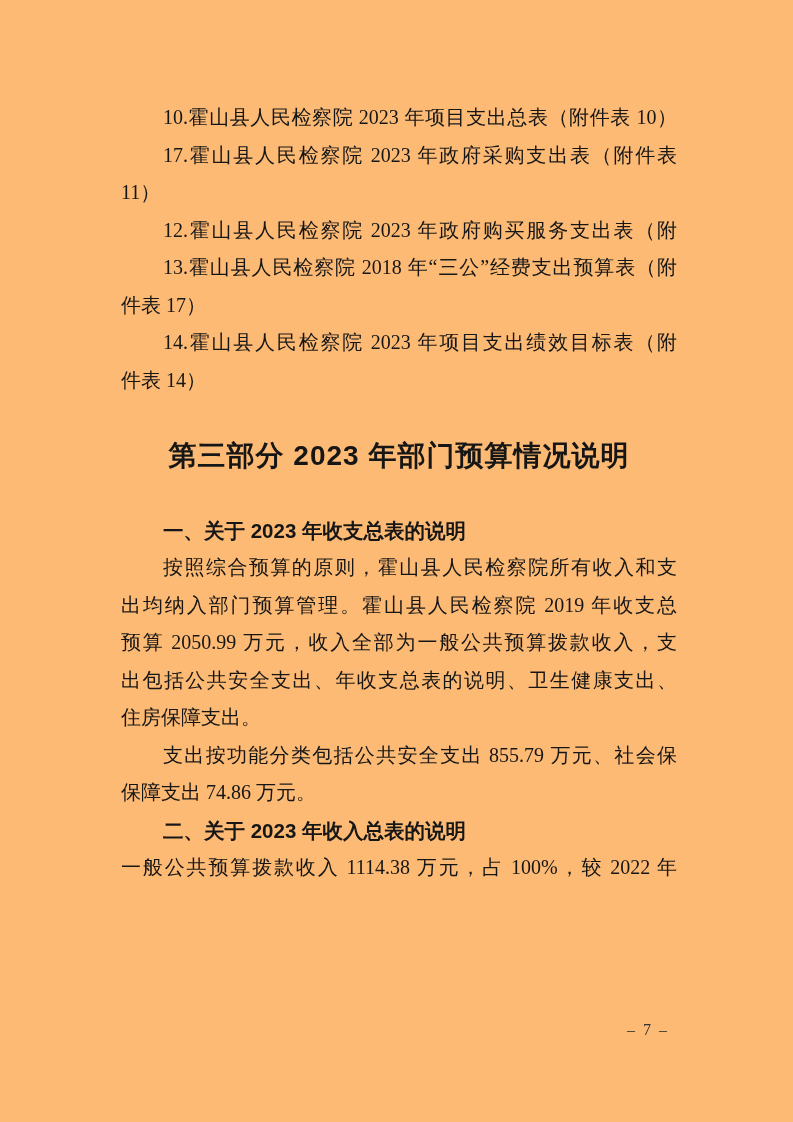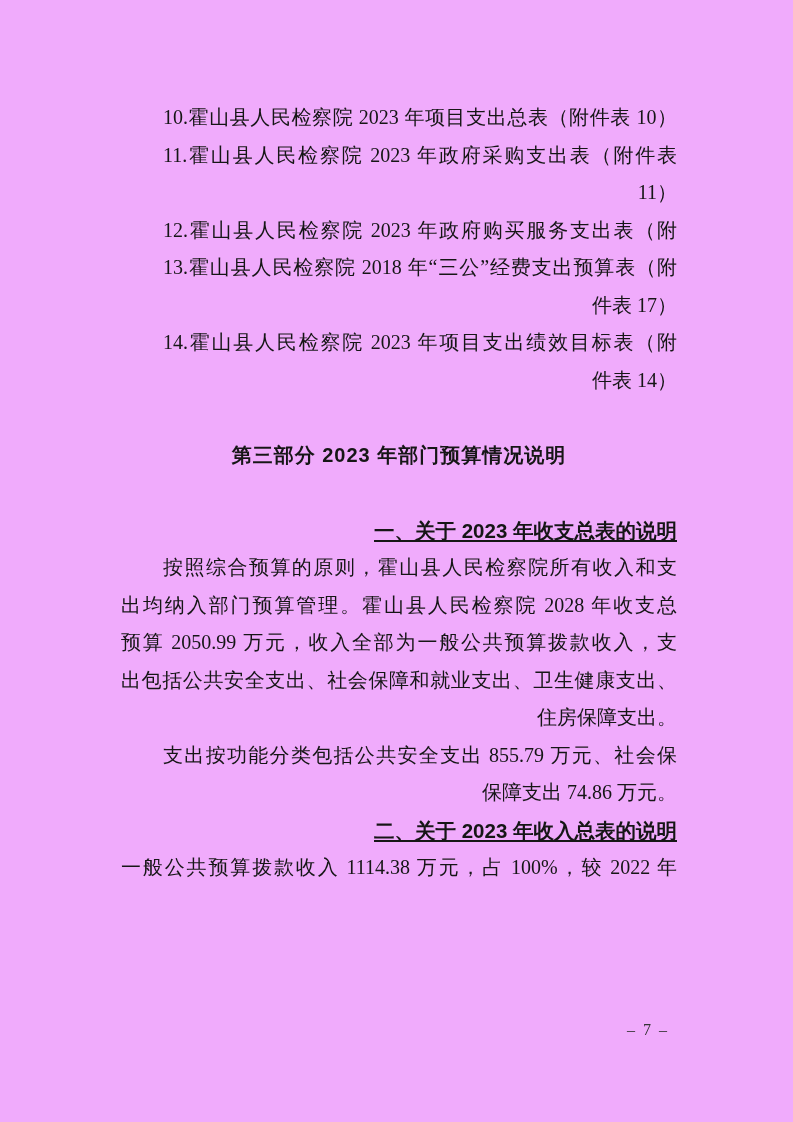--- a/index.html
+++ b/index.html
@@ -4,93 +4,91 @@
 <style>
   html, body {
     margin: 0;
     padding: 0;
     background: #ffffff;
   }
   .page {
     position: relative;
     width: 793px;
     height: 1122px;
-    background: #f0abfc;
+    background: #fdba74;
     overflow: hidden;
   }
   .content {
     position: absolute;
     left: 121px;
     top: 99px;
     width: 556px;
   }
   .line {
     height: 37.5px;
     line-height: 37.5px;
     font-family: "Liberation Serif", "DejaVu Serif", serif;
     font-size: 20px;
     color: #161616;
     overflow: hidden;
-    text-align: right;
   }
   .just {
     text-align: justify;
     text-align-last: justify;
   }
   .indent {
     text-indent: 42px;
   }
   .h1 {
     font-family: "Liberation Sans", "DejaVu Sans", sans-serif;
     font-weight: 700;
-    font-size: 20px;
+    font-size: 28px;
     text-align: center;
     letter-spacing: 1px;
   }
   .h2 {
     font-family: "Liberation Sans", "DejaVu Sans", sans-serif;
     font-weight: 700;
     font-size: 20.5px;
     text-indent: 42px;
-    text-decoration: underline;
   }
   .blank { }
   .footer {
     position: absolute;
     top: 1018px;
     right: 124px;
     height: 24px;
     line-height: 24px;
     font-family: "Liberation Serif", "DejaVu Serif", serif;
     font-size: 16px;
     color: #333333;
     letter-spacing: 2px;
   }
 </style>
 </head>
 <body>
 
 <div class="page">
   <div class="content" id="doc-lines">
       <div class="line indent just">10.霍山县人民检察院 2023 年项目支出总表（附件表 10）</div>
-      <div class="line indent just">11.霍山县人民检察院 2023 年政府采购支出表（附件表</div>
+      <div class="line indent just">17.霍山县人民检察院 2023 年政府采购支出表（附件表</div>
       <div class="line">11）</div>
       <div class="line indent just">12.霍山县人民检察院 2023 年政府购买服务支出表（附</div>
       <div class="line indent just">13.霍山县人民检察院 2018 年“三公”经费支出预算表（附</div>
       <div class="line">件表 17）</div>
       <div class="line indent just">14.霍山县人民检察院 2023 年项目支出绩效目标表（附</div>
       <div class="line">件表 14）</div>
       <div class="line blank"></div>
       <div class="line h1">第三部分 2023 年部门预算情况说明</div>
       <div class="line blank"></div>
       <div class="line h2">一、关于 2023 年收支总表的说明</div>
       <div class="line indent just">按照综合预算的原则，霍山县人民检察院所有收入和支</div>
-      <div class="line just">出均纳入部门预算管理。霍山县人民检察院 2028 年收支总</div>
+      <div class="line just">出均纳入部门预算管理。霍山县人民检察院 2019 年收支总</div>
       <div class="line just">预算 2050.99 万元，收入全部为一般公共预算拨款收入，支</div>
-      <div class="line just">出包括公共安全支出、社会保障和就业支出、卫生健康支出、</div>
+      <div class="line just">出包括公共安全支出、年收支总表的说明、卫生健康支出、</div>
       <div class="line">住房保障支出。</div>
       <div class="line indent just">支出按功能分类包括公共安全支出 855.79 万元、社会保</div>
       <div class="line">保障支出 74.86 万元。</div>
       <div class="line h2">二、关于 2023 年收入总表的说明</div>
       <div class="line just">一般公共预算拨款收入 1114.38 万元，占 100%，较 2022 年</div>
     </div>
   <div class="footer">– 7 –</div>
 </div>
 
 </body></html>

